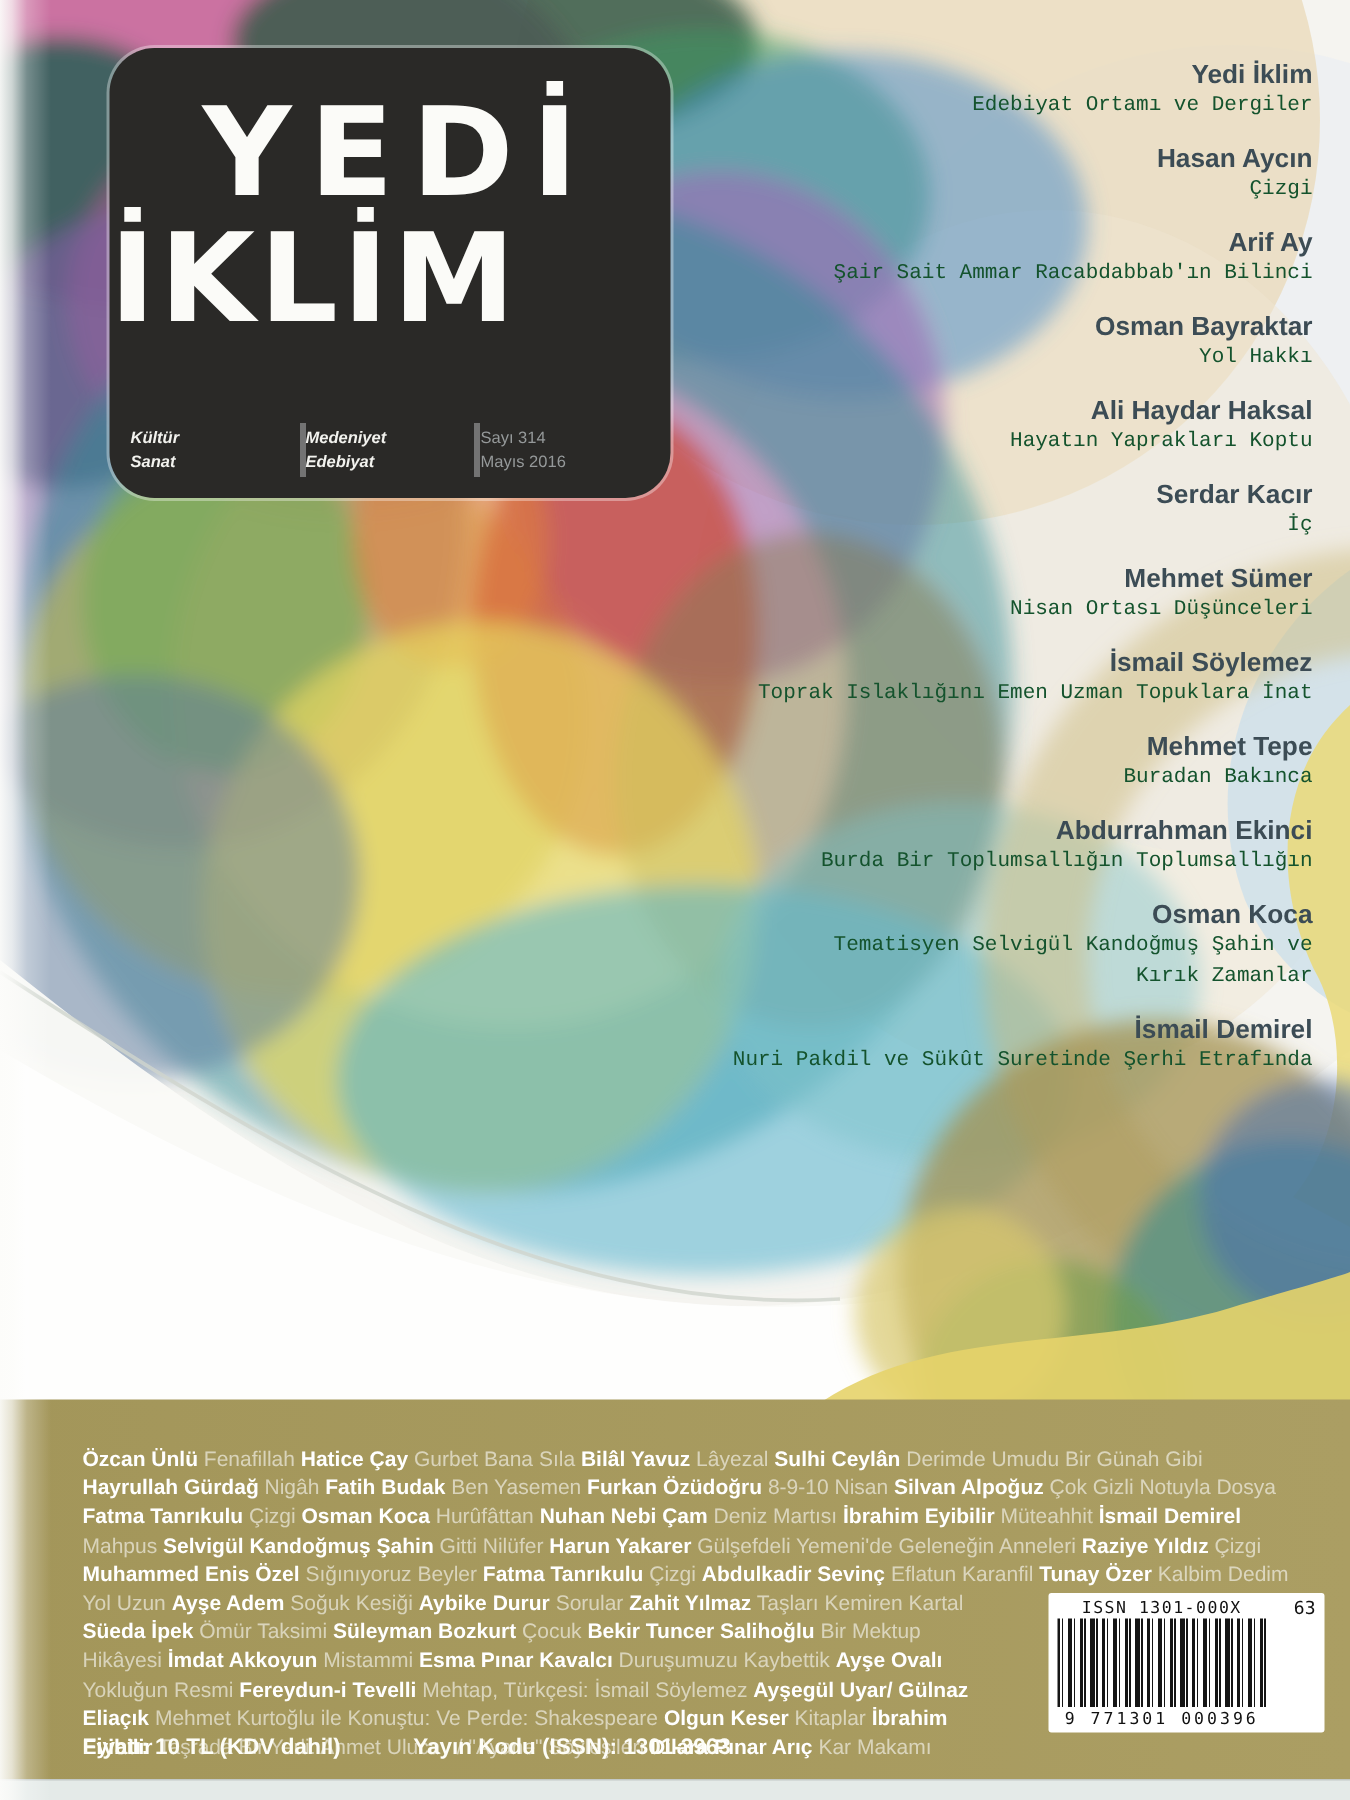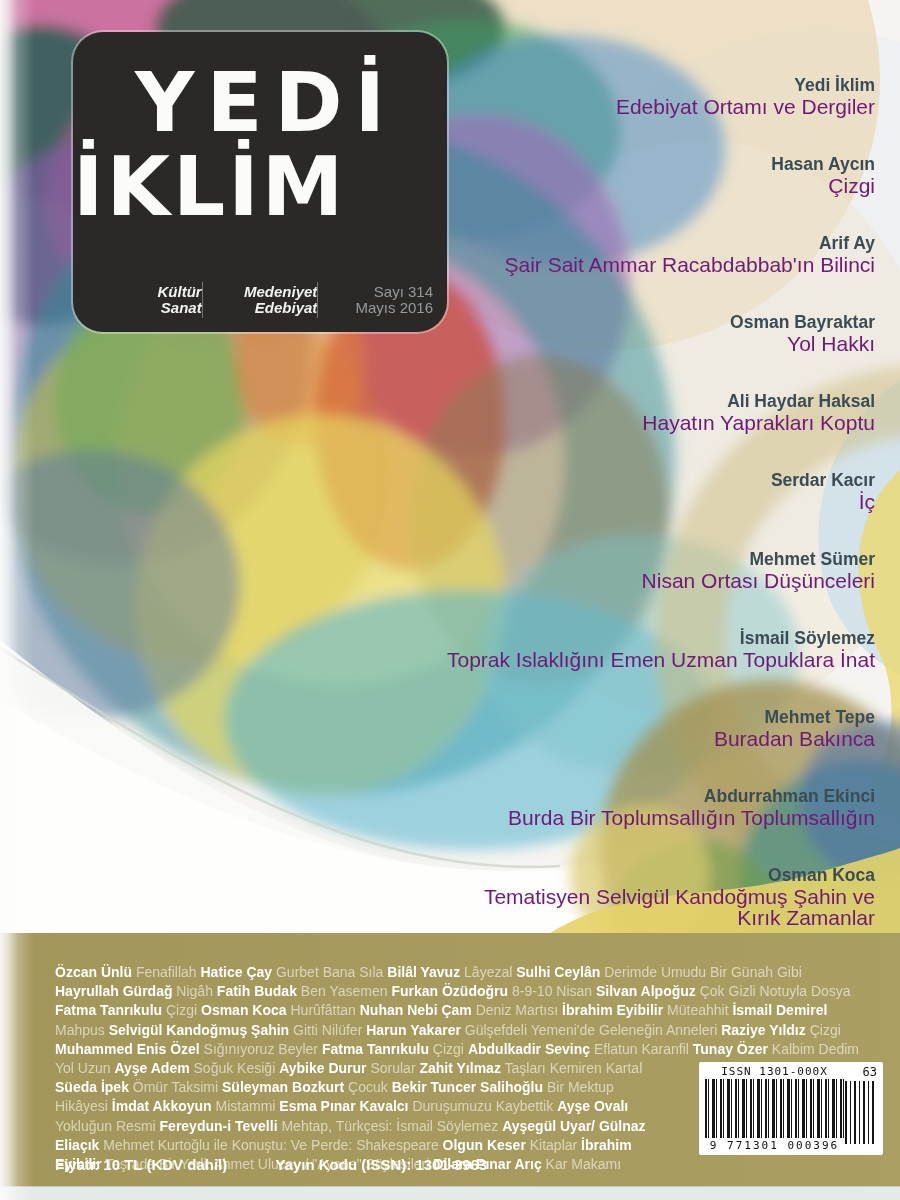--- a/index.html
+++ b/index.html
@@ -11,48 +11,48 @@
          background:linear-gradient(90deg,rgba(252,252,250,.95) 0,rgba(252,252,250,.75) 8px,
                     rgba(255,255,255,.28) 18px,rgba(255,255,255,0) 34px);}
   
   .logo{position:absolute;left:73px;top:32px;width:374px;height:300px;background:#2a2927;
         border-radius:30px;z-index:10;box-shadow:0 0 0 2px rgba(255,255,255,.35);}
   .logo .t1{margin-top:30px;text-align:center;color:#fbfbf8;font-family:"DejaVu Sans",sans-serif;
         font-weight:bold;font-size:82px;line-height:1.0;letter-spacing:12px;text-indent:12px;}
   .logo .t2{margin-top:2px;text-align:left;color:#fbfbf8;font-family:"DejaVu Sans",sans-serif;
         font-weight:bold;font-size:82px;line-height:1.0;letter-spacing:3px;}
   .logo-foot{position:absolute;left:14px;right:14px;bottom:14px;display:flex;align-items:stretch;}
-  .logo-foot .cell{flex:1;text-align:right;color:#f2f2ee;font-size:15px;line-height:16px;
+  .logo-foot .cell{flex:1;text-align:left;color:#f2f2ee;font-size:11px;line-height:16px;
         font-style:italic;font-weight:bold;padding:2px 0;}
   .logo-foot .cell.issue{font-style:normal;font-weight:normal;color:#95999a;}
-  .logo-foot .cell + .cell{border-left:1px solid #737373;}
+  .logo-foot .cell + .cell{border-left:4px solid #737373;}
   
   .toc{position:absolute;top:38px;right:25px;width:600px;text-align:right;z-index:10;}
-  .toc-item{margin-bottom:13px;margin-top:36px;}
+  .toc-item{margin-bottom:13px;}
   .toc-name{font-weight:bold;font-size:17.5px;line-height:22px;color:#3c4c55;}
-  .toc-work{font-size:21px;line-height:21px;color:#701a75;white-space:pre-line;}
+  .toc-work{font-size:14px;line-height:21px;color:#14532d;white-space:pre-line;font-family:Liberation Mono, monospace;}
   
   .band{position:absolute;left:0;right:0;top:933px;bottom:0;
         background:linear-gradient(90deg,#a3965a,#ab9e63);z-index:20;}
   .contribs{position:absolute;left:55px;top:963px;width:808px;z-index:25;
         font-size:14px;line-height:19.2px;color:rgba(255,255,255,.58);}
   .c-name{color:#ffffff;font-weight:bold;}
   .bc-spacer{float:right;width:200px;height:102px;}
   
   .barcode{position:absolute;left:699px;top:1062px;width:184px;height:93px;background:#fff;
         z-index:30;border-radius:2px;padding:3px 6px;box-sizing:border-box;
         display:grid;grid-template-columns:1fr 32px;column-gap:1px;
         font-family:"DejaVu Sans Mono",monospace;color:#111;}
   .bc-main{display:flex;flex-direction:column;}
   .bc-issn{font-size:11px;letter-spacing:1px;text-align:center;white-space:nowrap;}
   .bc-bars{flex:1;margin-top:1px;background:repeating-linear-gradient(90deg,
         #151515 0 2px,#fff 2px 3px,#151515 3px 4px,#fff 4px 7px,
         #151515 7px 10px,#fff 10px 11px,#151515 11px 12px,#fff 12px 15px);}
   .bc-digits{font-size:11px;letter-spacing:2px;text-align:center;margin-top:1px;white-space:nowrap;}
-  .bc-addon{display:flex;flex-direction:column;}
+  .bc-addon{display:flex;flex-direction:column;align-items:flex-end;}
   .bc-addon-num{font-size:12px;text-align:right;}
   .bc-addon-bars{flex:1;margin-top:2px;margin-bottom:8px;background:repeating-linear-gradient(90deg,
         #151515 0 2px,#fff 2px 5px,#151515 5px 6px,#fff 6px 9px);}
   
   .priceline{position:absolute;left:55px;top:1156px;z-index:25;color:#fdfdf7;
         font-weight:bold;font-size:15px;}
   .priceline .code{margin-left:44px;}
   
   .bottom-edge{position:absolute;left:0;right:0;bottom:0;height:13px;background:#e4eae8;
         border-top:1px solid rgba(0,0,0,.14);z-index:35;}

